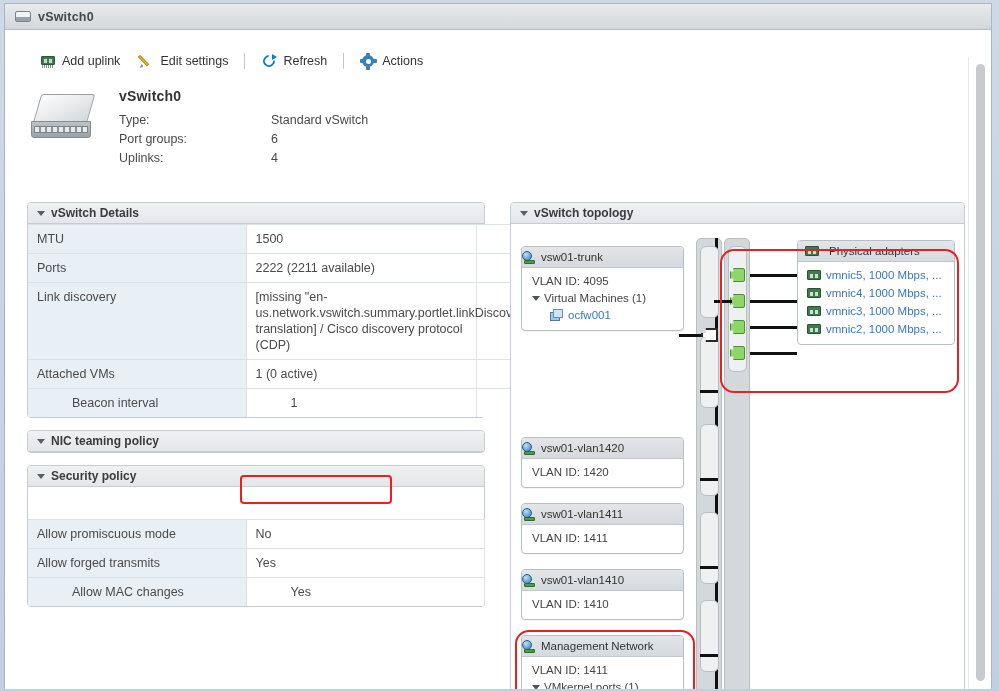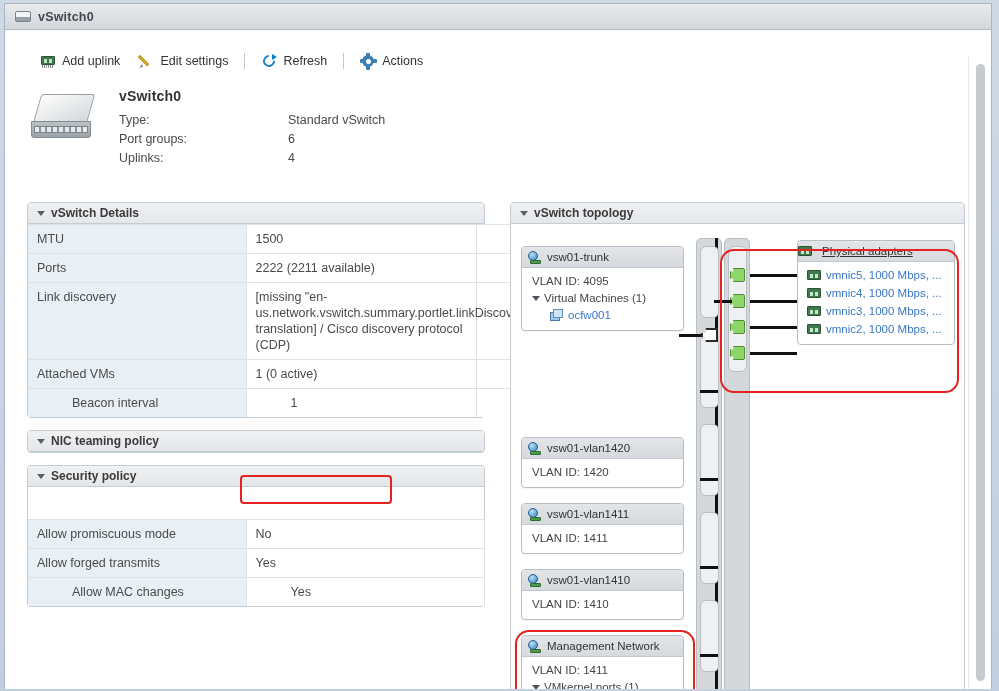--- a/index.html
+++ b/index.html
@@ -70,21 +70,21 @@
      transform:skewX(-16deg);}
   .bigsw .face{position:absolute;left:0px;top:27px;width:60px;height:17px;
      background:linear-gradient(#bcc2c6,#9ca3a8);border:1px solid #868d92;
      border-radius:0 0 3px 3px;box-sizing:border-box;}
   .bigsw .ports{position:absolute;left:3px;top:32px;width:54px;height:7px;
      background:repeating-linear-gradient(90deg,#e6eaec 0 4px,#8d9499 4px 6px);
      border:1px solid #7d8488;box-sizing:border-box;}
 
   .sumtext{margin-left:22px;}
   .sumtitle{font-size:14px;font-weight:bold;color:#333;margin-bottom:7px;letter-spacing:.2px;}
-  .sumrow{display:flex;font-size:12.5px;line-height:19px;gap:17px;}
+  .sumrow{display:flex;font-size:12.5px;line-height:19px;}
   .sumkey{width:152px;color:#4a4a4a;}
   .sumval{color:#4a4a4a;}
 
   
   .panels{position:absolute;left:0;top:172px;right:0;bottom:0;}
   .leftcol{position:absolute;left:22px;top:0;width:490px;}
   .rightcol{position:absolute;left:505px;top:0;width:460px;}
 
   .panel{border:1px solid #c4ccd4;border-radius:4px;background:#fff;margin-bottom:12px;
          box-sizing:border-box;}
@@ -104,21 +104,21 @@
   table.kv tr td:first-child{border-left:none;}
   table.kv tr:last-child td{border-bottom:none;padding-left:44px;}
   .tblwrap{width:486px;overflow:visible;position:relative;}
 
   
   .topo{position:relative;height:505px;background:#fff;}
   .pg{position:absolute;width:163px;border:1px solid #b6bec6;border-radius:4px;background:#fff;
       box-sizing:border-box;box-shadow:0 1px 1px rgba(0,0,0,.05);}
   .pg-h{background:linear-gradient(#e3e5e8,#d6d9dd);border-bottom:1px solid #c2c8ce;
         border-radius:3px 3px 0 0;height:20px;display:flex;align-items:center;gap:5px;
-        padding-left:6px;font-size:11.5px;color:#333;}
+        padding-left:0;font-size:11.5px;color:#333;}
   .pg-b{padding:5px 6px 6px 10px;font-size:11.5px;color:#444;line-height:17px;}
   .pg-b .lnk{color:#3a77c4;}
   .tri{width:0;height:0;border-left:4px solid transparent;border-right:4px solid transparent;
        border-top:5px solid #4b5560;display:inline-block;margin-right:4px;vertical-align:middle;}
 
   .pgico{width:14px;height:13px;position:relative;flex:none;display:inline-block;}
   .pgico .globe{position:absolute;left:0;top:0;width:10px;height:10px;border-radius:50%;
       background:radial-gradient(circle at 35% 30%,#bfe0f5,#2f7fc0);border:1px solid #1f5f94;box-sizing:border-box;}
   .pgico .base{position:absolute;left:2px;bottom:0;width:11px;height:4px;background:#4c9b4c;
       border:1px solid #2f6b2f;border-radius:1px;box-sizing:border-box;}
@@ -144,22 +144,22 @@
   .hub{position:absolute;width:17px;height:14px;background:#fff;border:2px solid #2a2a2a;
        box-sizing:border-box;clip-path:polygon(0 35%,28% 35%,28% 0,100% 0,100% 100%,28% 100%,28% 65%,0 65%);}
 
   .plug{position:absolute;width:15px;height:14px;background:#8ed66a;border:1px solid #4e8f33;
         box-sizing:border-box;border-radius:2px;
         clip-path:polygon(0 25%,22% 25%,22% 0,100% 0,100% 100%,22% 100%,22% 75%,0 75%);}
 
   .pa{position:absolute;left:286px;top:16px;width:158px;border:1px solid #b6bec6;border-radius:4px;
       background:#fff;box-sizing:border-box;}
   .pa-h{background:linear-gradient(#e3e5e8,#d6d9dd);border-bottom:1px solid #c2c8ce;height:20px;
-        display:flex;align-items:center;gap:5px;font-size:11.5px;color:#333;
-        border-radius:3px 3px 0 0;text-decoration:underline;}
+        display:flex;align-items:center;gap:5px;padding-left:7px;font-size:11.5px;color:#333;
+        border-radius:3px 3px 0 0;}
   .pa-r{display:flex;align-items:center;padding:3px 0 3px 9px;font-size:11.5px;color:#3a77c4;}
 
   .redbox{position:absolute;border:2.5px solid #e42222;border-radius:14px;pointer-events:none;}
   .redbox.sq{border-radius:4px;}
 
   
   .vsb{position:absolute;right:5px;top:34px;width:11px;bottom:8px;background:#fff;}
   .vsb .thumb{position:absolute;left:1px;top:0;width:9px;height:100%;background:#c8cbce;border-radius:5px;}
   .rgutter{position:absolute;right:0;top:27px;width:22px;bottom:0;background:#fff;border-left:1px solid #e9e9e9;}
 </style>

